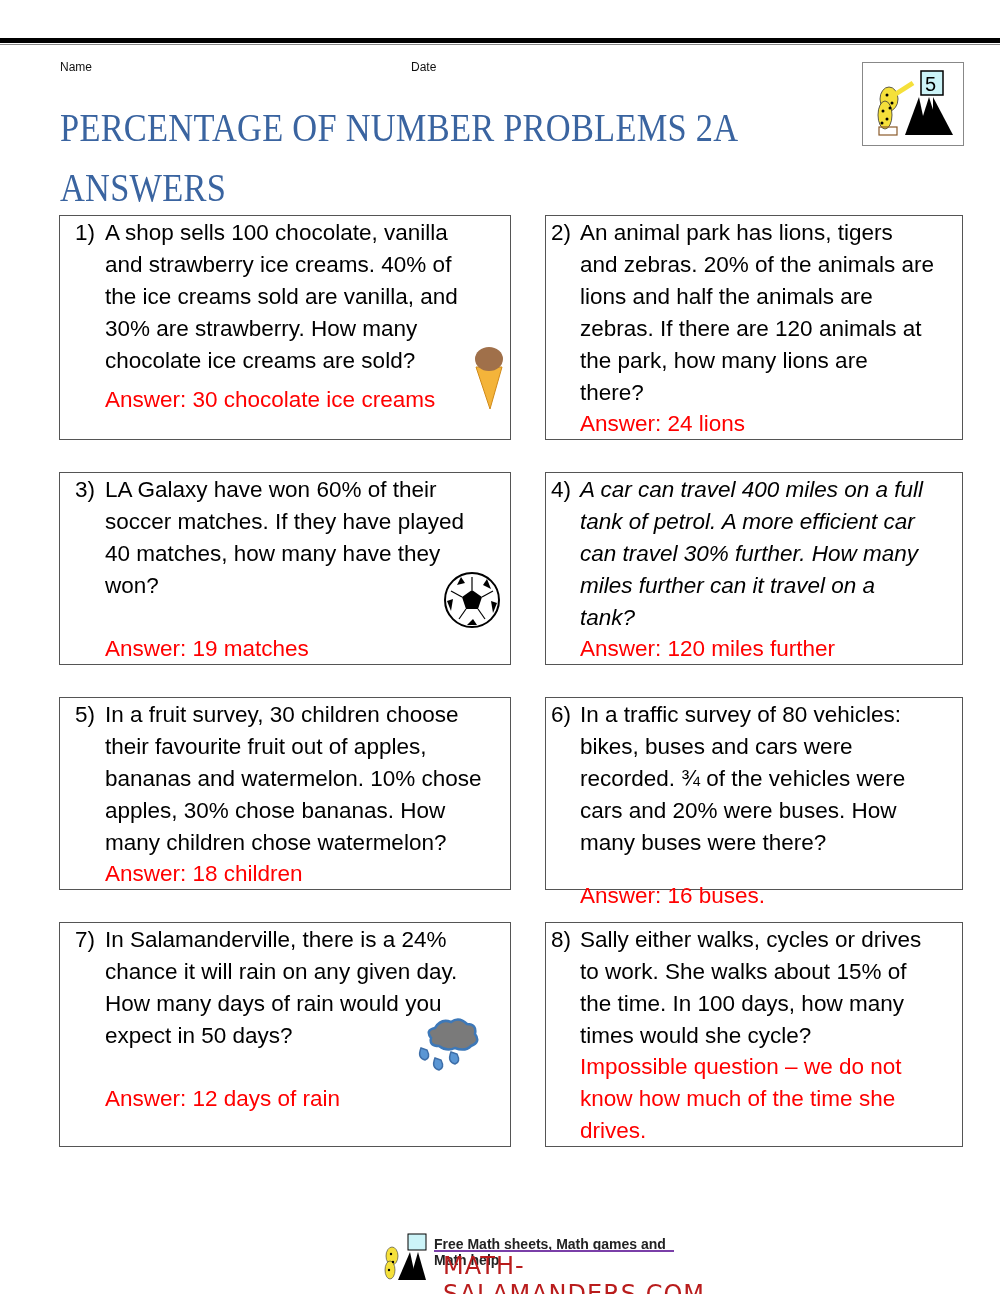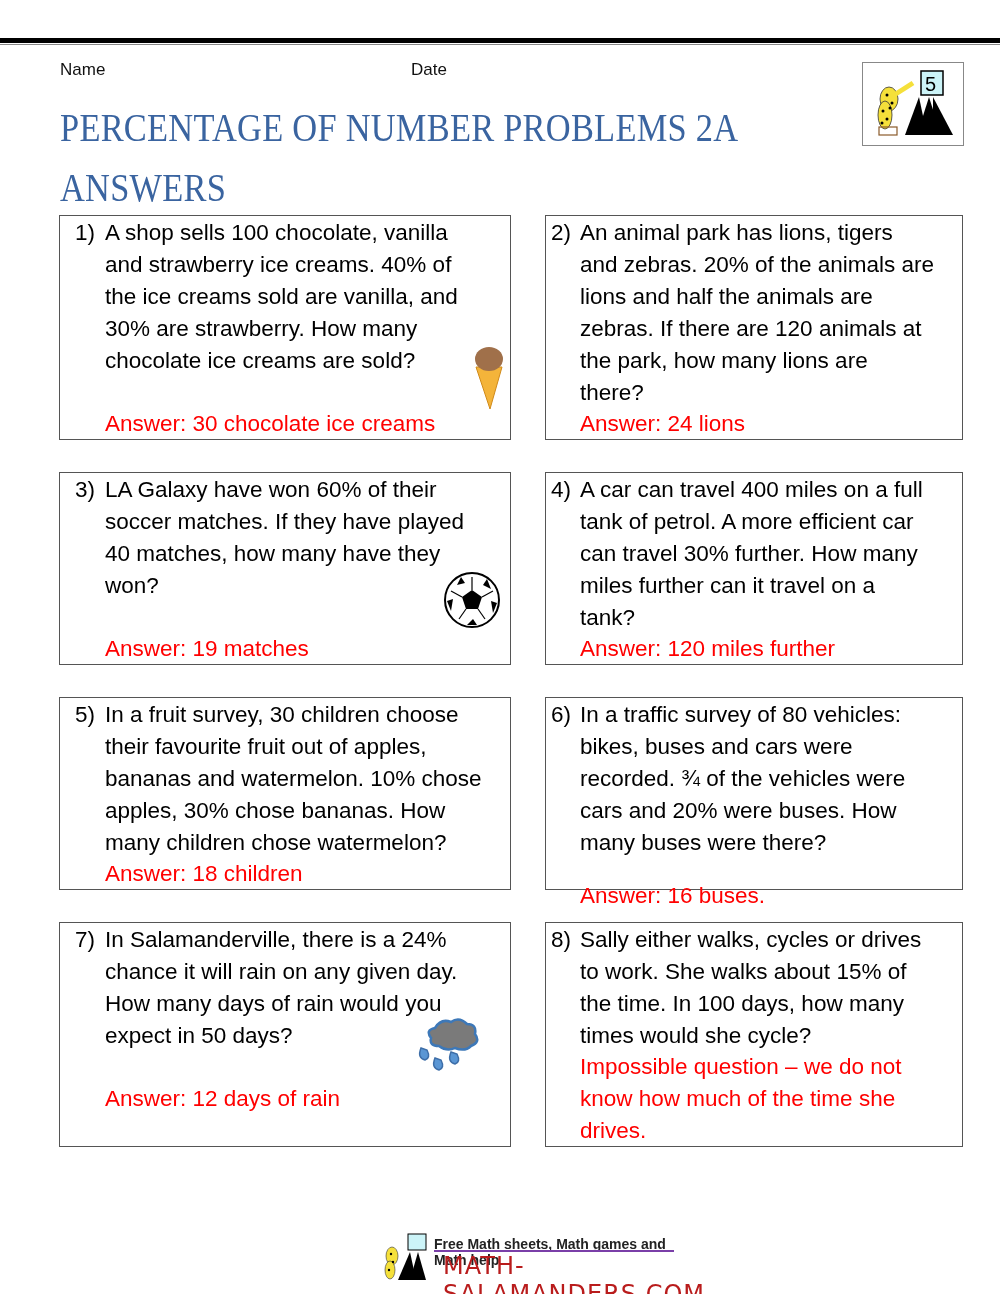--- a/index.html
+++ b/index.html
@@ -3,21 +3,21 @@
 <meta charset="utf-8">
 <style>
   html, body { margin: 0; padding: 0; }
   body {
     width: 1000px; height: 1294px; position: relative; overflow: hidden;
     background: #ffffff; font-family: "Liberation Sans", "DejaVu Sans", sans-serif;
     color: #000;
   }
   .top-rule { position: absolute; left: 0; top: 38px; width: 1000px; height: 5px; background: #000; }
   .top-rule2 { position: absolute; left: 0; top: 44px; width: 1000px; height: 1px; background: #888; }
-  .label { position: absolute; top: 60px; font-size: 17px; color: #111; }
+  .label { position: absolute; top: 60px; font-size: 12px; color: #111; }
   .title {
     position: absolute; left: 60px; font-family: "Liberation Serif", "DejaVu Serif", serif;
     color: #3a64a0; font-weight: normal; letter-spacing: 0.3px; margin: 0;
   }
   .title.main { top: 104px; font-size: 40px; transform: scaleX(0.86); transform-origin: left top; }
   .title.sub { top: 164px; font-size: 40px; transform: scaleX(0.86); transform-origin: left top; }
   .logo-box {
     position: absolute; left: 862px; top: 62px; width: 100px; height: 82px;
     border: 1px solid #888; background: #fff;
   }
@@ -71,21 +71,21 @@
 
 <div class="box" style="left:59px; top:215px; width:452px; height:225px;"></div>
 <div class="q" style="left:75px; top:217px;">
   <span class="qnum" style="left:0;">1)</span>
   <div class="qtext" style="margin-left:30px;">A shop sells 100 chocolate, vanilla
 and strawberry ice creams. 40% of
 the ice creams sold are vanilla, and
 30% are strawberry. How many
 chocolate ice creams are sold?</div>
 </div>
-<div class="ans" style="left:105px; top:408px;">Answer: 30 chocolate ice creams</div>
+<div class="ans" style="left:105px; top:384px;">Answer: 30 chocolate ice creams</div>
 <svg class="img" style="left:472px; top:345px;" width="34" height="66" viewBox="0 0 34 66">
   <polygon points="4,22 30,22 18,64" fill="#f4b43a" stroke="#d08a1a" stroke-width="1"></polygon>
   <ellipse cx="17" cy="14" rx="14" ry="12" fill="#a0704a"></ellipse>
 </svg>
 
 <div class="box" style="left:545px; top:215px; width:418px; height:225px;"></div>
 <div class="q" style="left:551px; top:217px;">
   <span class="qnum" style="left:0;">2)</span>
   <div class="qtext" style="margin-left:29px;"> An animal park has lions, tigers
 and zebras. 20% of the animals are
@@ -116,21 +116,21 @@
   <line x1="29" y1="19" x2="29" y2="6" stroke="#000" stroke-width="1.2"></line>
   <line x1="39" y1="26" x2="50" y2="20" stroke="#000" stroke-width="1.2"></line>
   <line x1="19" y1="26" x2="8" y2="20" stroke="#000" stroke-width="1.2"></line>
   <line x1="35" y1="38" x2="42" y2="48" stroke="#000" stroke-width="1.2"></line>
   <line x1="23" y1="38" x2="16" y2="48" stroke="#000" stroke-width="1.2"></line>
 </svg>
 
 <div class="box" style="left:545px; top:472px; width:418px; height:193px;"></div>
 <div class="q" style="left:551px; top:474px;">
   <span class="qnum" style="left:0;">4)</span>
-  <div class="qtext" style="margin-left:29px;">A car can travel 400 miles on a full
+  <div class="qtext" style="margin-left:29px;font-style:italic;">A car can travel 400 miles on a full
 tank of petrol. A more efficient car
 can travel 30% further. How many
 miles further can it travel on a
 tank?</div>
 </div>
 <div class="ans" style="left:580px; top:633px;">Answer: 120 miles further</div>
 
 <div class="box" style="left:59px; top:697px; width:452px; height:193px;"></div>
 <div class="q" style="left:75px; top:699px;">
   <span class="qnum" style="left:0;">5)</span>

